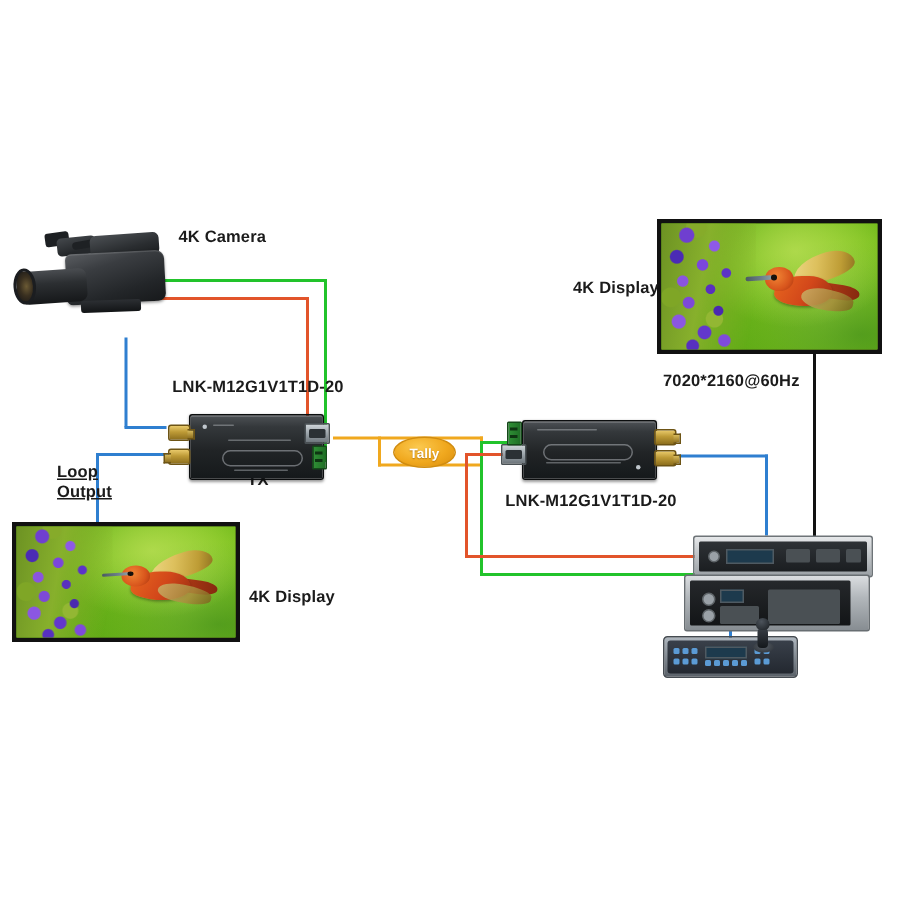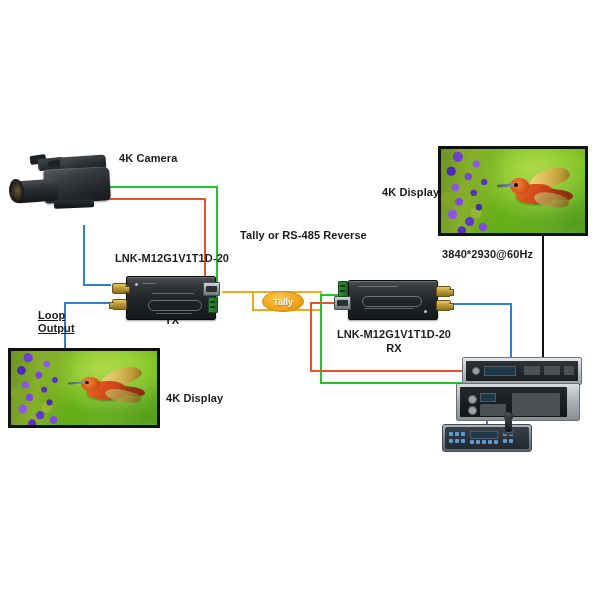--- a/index.html
+++ b/index.html
@@ -301,36 +301,34 @@
     <div class="box-oval" style="left:22px;top:24px;width:52px;"></div>
     <div class="box-line" style="left:30px;top:37px;width:36px;"></div>
   </div>
   <div class="bnc" style="left:112px;top:283px;"></div>
   <div class="bnc flip" style="left:112px;top:299px;"></div>
   <div class="sfp" style="left:203px;top:282px;"></div>
   <div class="term" style="left:208px;top:297px;"></div>
 
   <div class="fiber" style="left:262px;top:291px;">Tally</div>
 
-  <div class="lbl" style="left:240px;top:229px;">Tally or RS-485 Reverse</div>
 
   <div class="box" style="left:348px;top:280px;width:90px;height:40px;">
     <div class="box-body"></div>
     <div class="box-line" style="left:10px;top:6px;width:40px;"></div>
     <div class="box-oval" style="left:14px;top:16px;width:58px;"></div>
     <div class="box-line" style="left:16px;top:28px;width:50px;"></div>
     <div class="led" style="left:76px;top:30px;"></div>
   </div>
   <div class="sfp" style="left:334px;top:296px;"></div>
   <div class="term" style="left:338px;top:281px;"></div>
   <div class="bnc" style="left:436px;top:286px;"></div>
   <div class="bnc" style="left:436px;top:300px;"></div>
 
   <div class="lbl c" style="left:320px;top:328px;width:148px;">LNK-M12G1V1T1D-20</div>
-  <div class="lbl c" style="left:320px;top:342px;width:148px;">RX</div>
 
   <div class="lbl" style="left:38px;top:309px;text-decoration:underline;">Loop
 Output</div>
 
   <div class="display" style="left:8px;top:348px;width:152px;height:80px;">
     <div class="disp-img">
       <div class="bg-green"></div>
       <div class="flower"></div>
       <div class="bird">
         <div class="bird-wing"></div>
@@ -354,21 +352,21 @@
         <div class="bird-tail"></div>
         <div class="bird-body"></div>
         <div class="bird-wing2"></div>
         <div class="bird-head"></div>
         <div class="bird-beak"></div>
         <div class="bird-eye"></div>
       </div>
     </div>
   </div>
   <div class="lbl" style="left:382px;top:186px;">4K Display</div>
-  <div class="lbl" style="left:442px;top:248px;">3840*2930@60Hz</div>
+  <div class="lbl" style="left:442px;top:248px;">7020*2160@60Hz</div>
 
   <div class="rack1" style="left:462px;top:357px;width:118px;height:26px;">
     <div class="rack1-face">
       <div class="screen-s" style="left:18px;top:5px;width:30px;height:8px;"></div>
       <div class="knob" style="left:6px;top:6px;width:6px;height:6px;"></div>
       <div class="vent" style="left:58px;top:5px;width:16px;height:9px;"></div>
       <div class="vent" style="left:78px;top:5px;width:16px;height:9px;"></div>
       <div class="vent" style="left:98px;top:5px;width:10px;height:9px;"></div>
     </div>
   </div>

